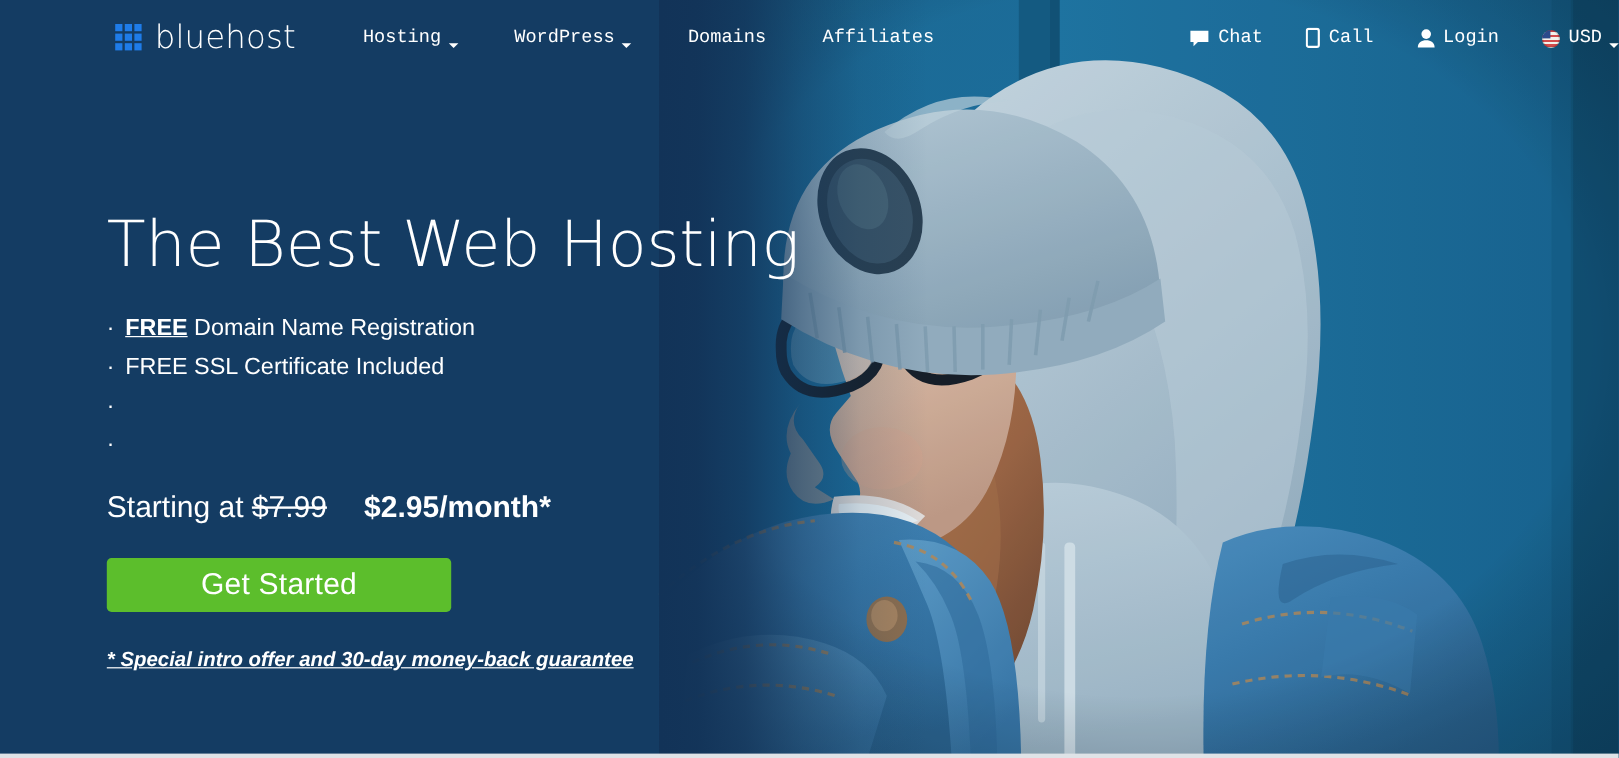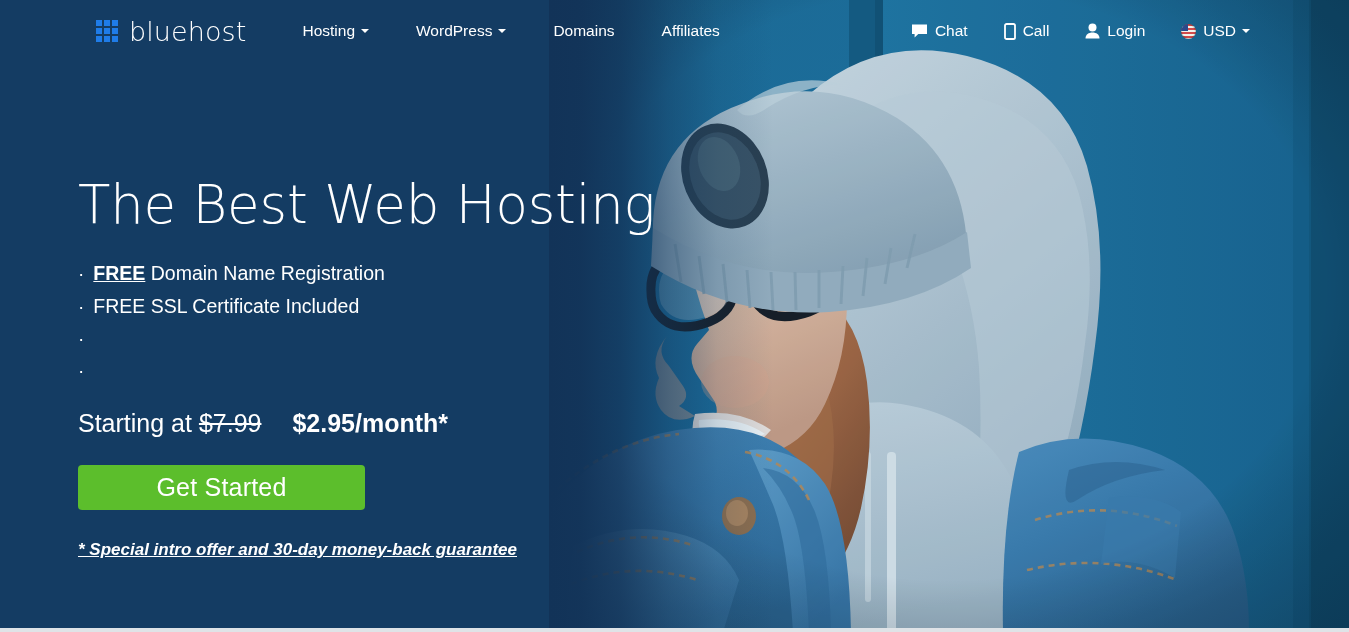--- a/index.html
+++ b/index.html
@@ -49,50 +49,50 @@
   }
   .logo-grid i { display: block; width: 6px; height: 6px; background: #1f7ce8; }
   .logo-text {
     color: #ffffff; font-size: 27px; font-weight: 300; letter-spacing: 0.1px;
     font-family: "DejaVu Sans", sans-serif;
   }
   .nav-items { display: flex; align-items: center; margin-left: 56px; }
   .nav-item {
     color: #ffffff; font-size: 15.5px; font-weight: 400;
     padding: 6px 0; margin-right: 47px; cursor: pointer;
-    white-space: nowrap; display: flex; align-items: center;
+    white-space: nowrap; display: flex; align-items: flex-end; font-family: Liberation Mono, monospace;
   }
   .nav-item:last-child { margin-right: 4px; }
   .caret {
     display: inline-block; margin-left: 6px;
     border-left: 4px solid transparent; border-right: 4px solid transparent;
     border-top: 4px solid #ffffff;
   }
   .nav-right {
-    margin-left: auto; display: flex; align-items: center; padding-right: 99px;
+    margin-left: auto; display: flex; align-items: center; 
   }
   .nav-right .nav-item { margin-right: 36px; font-size: 15.5px; }
   .nav-right .nav-item:last-child { margin-right: 0; }
   .nri { margin-right: 7px; display: inline-flex; align-items: center; }
 
   
   .flag {
     width: 15px; height: 15px; border-radius: 50%; overflow: hidden;
     position: relative; display: inline-block; flex: none;
     background: repeating-linear-gradient(to bottom, #d24b4b 0, #d24b4b 2px, #f3f1ea 2px, #f3f1ea 4px);
     box-shadow: inset 0 0 0 1px rgba(0,0,0,0.18);
   }
   .flag::after {
     content: ""; position: absolute; left: 0; top: 0; width: 7px; height: 7px;
     background: #2b4a8b;
   }
 
   
   .hero-copy {
-    position: absolute; left: 78px; top: 176px; z-index: 20; width: 560px;
+    position: absolute; left: 89px; top: 176px; z-index: 20; width: 560px;
   }
   .headline {
     color: #ffffff; font-size: 53px; line-height: 1.08; font-weight: 300;
     letter-spacing: -0.2px; font-family: "DejaVu Sans", sans-serif;
     white-space: nowrap;
   }
   .bullets { margin-top: 24px; }
   .bullet {
     color: #ffffff; font-size: 19.5px; line-height: 32px; font-weight: 400;
     display: flex; align-items: baseline; white-space: nowrap;

